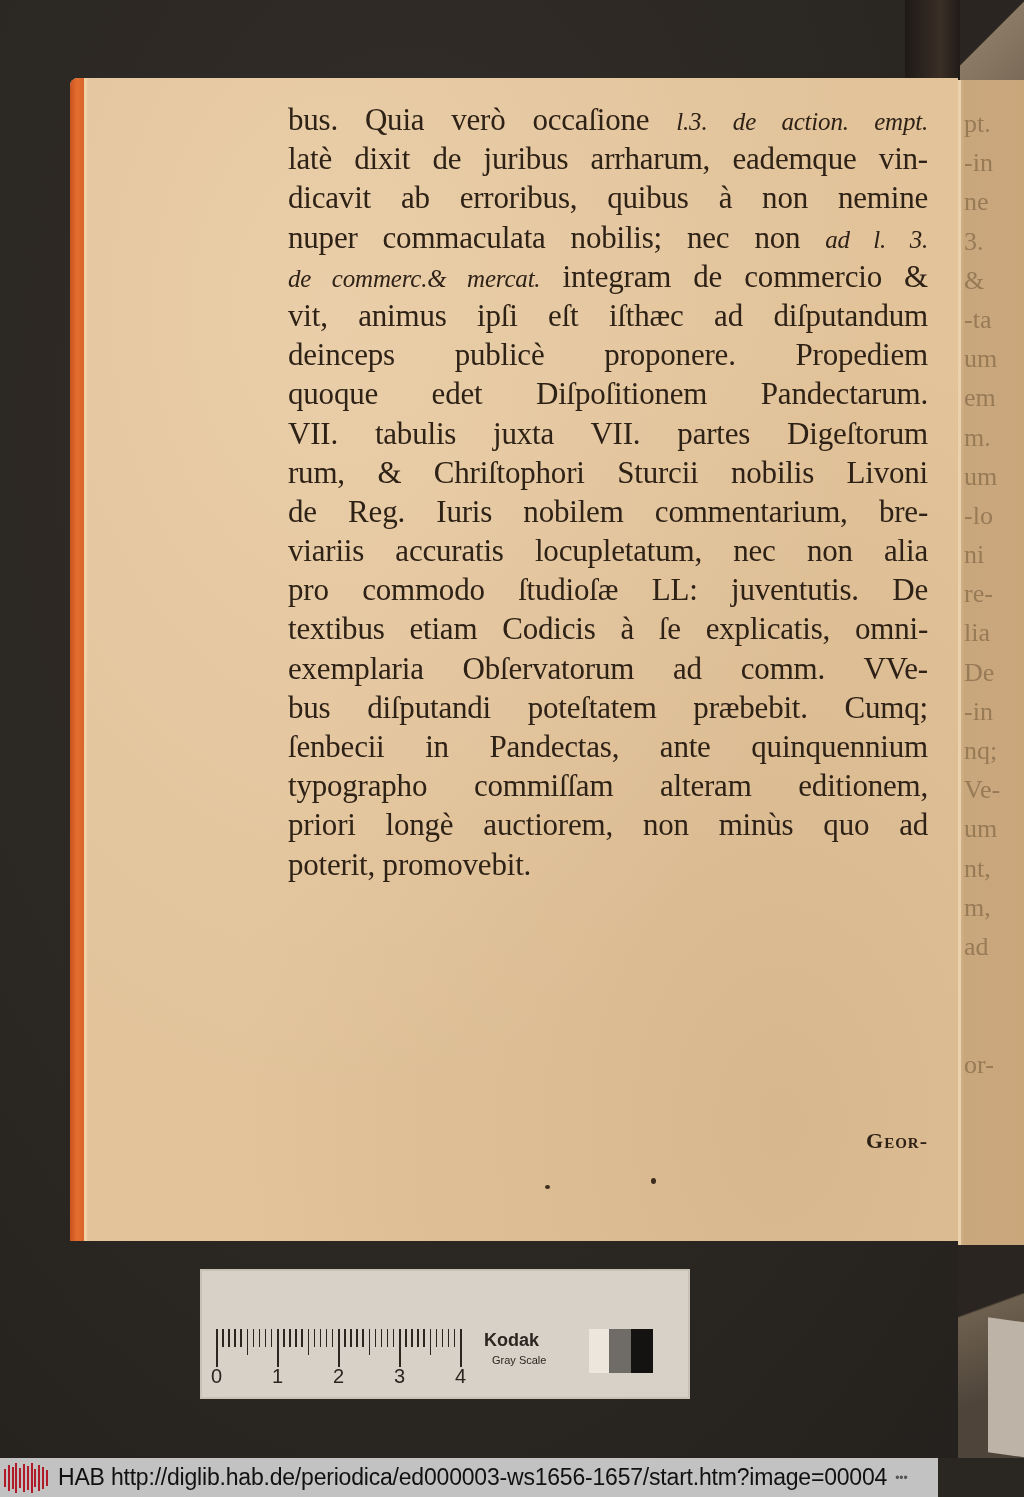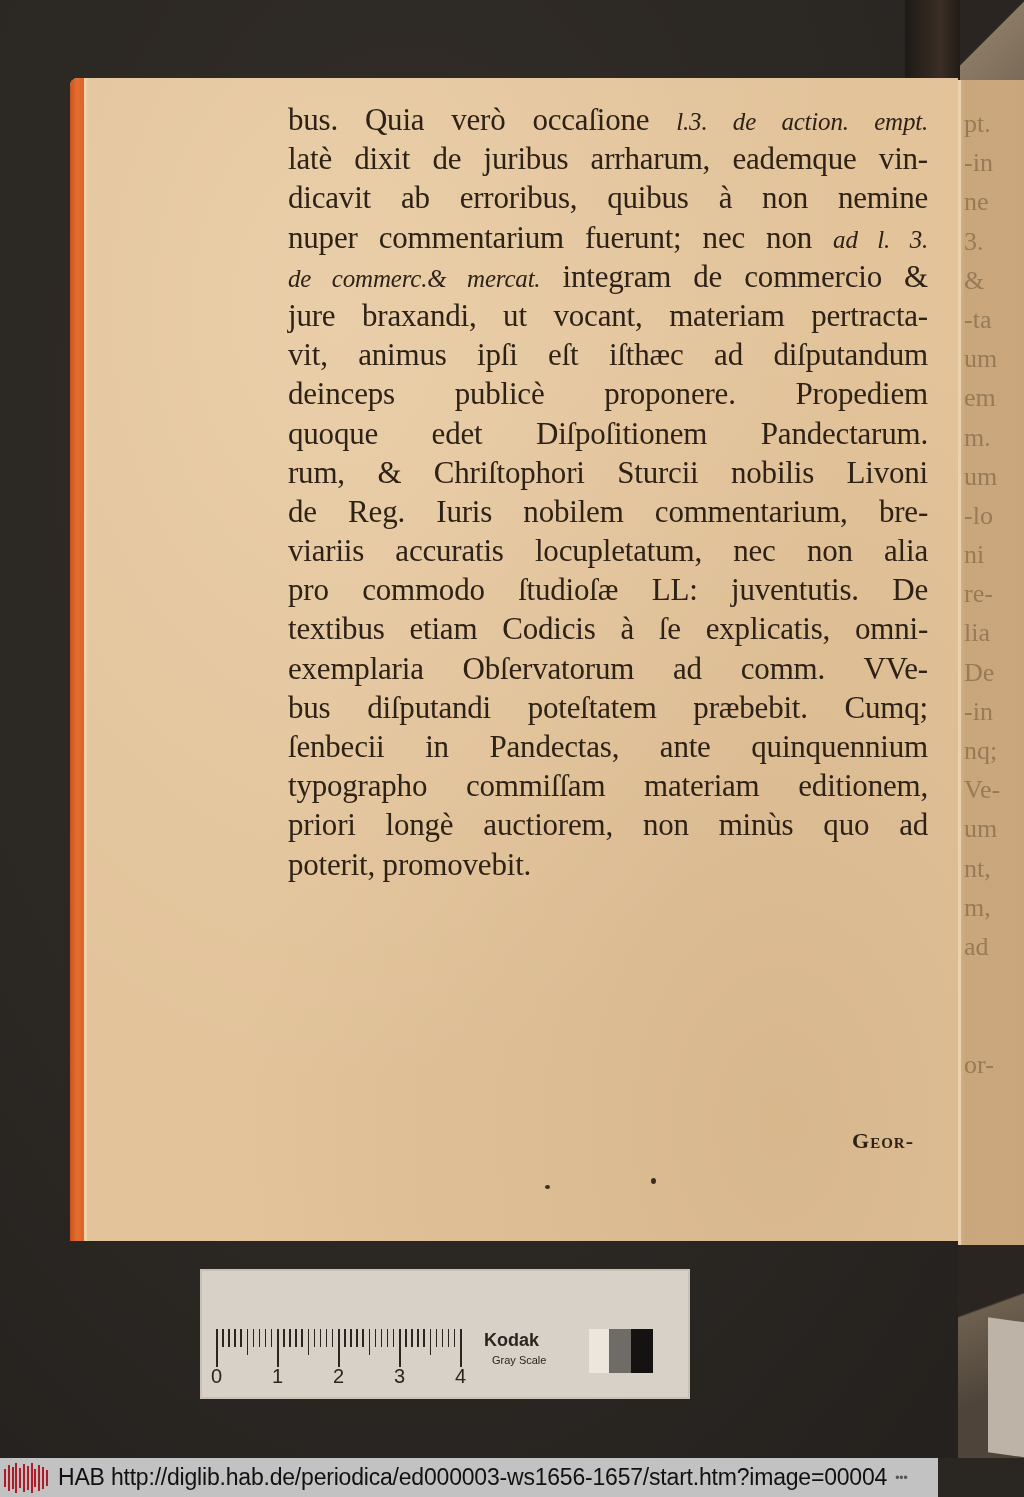--- a/index.html
+++ b/index.html
@@ -66,21 +66,21 @@
   .text-block {
     position: absolute; left: 218px; top: 22px; width: 640px;
     font-family: "Liberation Serif", serif; font-size: 31px; line-height: 39.2px;
     color: #2e2116;
     text-align: justify; text-align-last: justify;
   }
   .text-block .line { display: block; height: 39.2px; white-space: nowrap; letter-spacing: -0.2px; }
   .text-block .line.last { text-align-last: left; }
   .text-block i { font-size: 25px; }
   .catchword {
-    position: absolute; right: 44px; top: 1050px;
+    position: absolute; right: 30px; top: 1050px;
     font-family: "Liberation Serif", serif; font-size: 22px; font-weight: bold;
     color: #2e2116; font-variant: small-caps; letter-spacing: 1px;
   }
   .speck { position: absolute; background: #3b2c1c; border-radius: 50%; }
 
   
   .scale-card {
     position: absolute; left: 202px; top: 1271px; width: 486px; height: 126px;
     background: #d8d1c8;
     box-shadow: 0 0 0 2px #c9c1b6;
@@ -168,35 +168,35 @@
   <div class="card-edge"></div>
 </div>
 
 <div class="page">
   <div class="page-edge"></div>
   <div class="page-edge-inner"></div>
   <div class="text-block" id="text-block">
       <span class="line"><span>bus.  Quia verò  occaſione </span><i>l.3. de action. empt.</i></span>
       <span class="line"><span>latè dixit de juribus arrharum, eademque vin-</span></span>
       <span class="line"><span>dicavit ab erroribus, quibus à non nemine</span></span>
-      <span class="line"><span>nuper commentarium fuerunt; nec non </span><i>ad l. 3.</i></span>
+      <span class="line"><span>nuper commaculata nobilis; nec non </span><i>ad l. 3.</i></span>
       <span class="line"><i>de commerc.&amp; mercat.</i><span> integram de commercio &amp;</span></span>
-      <span class="line"><span>jure braxandi, ut vocant, materiam pertracta-</span></span>
       <span class="line"><span>vit, animus ipſi eſt iſthæc ad diſputandum</span></span>
       <span class="line"><span>deinceps  publicè  proponere.   Propediem</span></span>
       <span class="line"><span>quoque edet Diſpoſitionem Pandectarum.</span></span>
+      <span class="line"><span>VII. tabulis juxta VII. partes Digeſtorum</span></span>
       <span class="line"><span>rum, &amp; Chriſtophori Sturcii nobilis Livoni</span></span>
       <span class="line"><span>de Reg. Iuris nobilem commentarium, bre-</span></span>
       <span class="line"><span>viariis accuratis locupletatum, nec non alia</span></span>
       <span class="line"><span>pro commodo ſtudioſæ LL: juventutis. De</span></span>
       <span class="line"><span>textibus etiam Codicis à ſe explicatis, omni-</span></span>
       <span class="line"><span>exemplaria Obſervatorum ad comm. VVe-</span></span>
       <span class="line"><span>bus diſputandi poteſtatem præbebit.  Cumq;</span></span>
       <span class="line"><span>ſenbecii in Pandectas, ante quinquennium</span></span>
-      <span class="line"><span>typographo commiſſam materiam editionem,</span></span>
+      <span class="line"><span>typographo commiſſam alteram editionem,</span></span>
       <span class="line"><span>priori longè auctiorem, non minùs quo ad</span></span>
       <span class="line last"><span>poterit, promovebit.</span></span>
     </div>
   <div class="catchword">Geor-</div>
   <div class="speck" style="left:475px;top:1107px;width:5px;height:4px;"></div>
   <div class="speck" style="left:581px;top:1100px;width:5px;height:6px;"></div>
 </div>
 
 <div class="scale-card">
   <div class="ruler" id="ruler">

